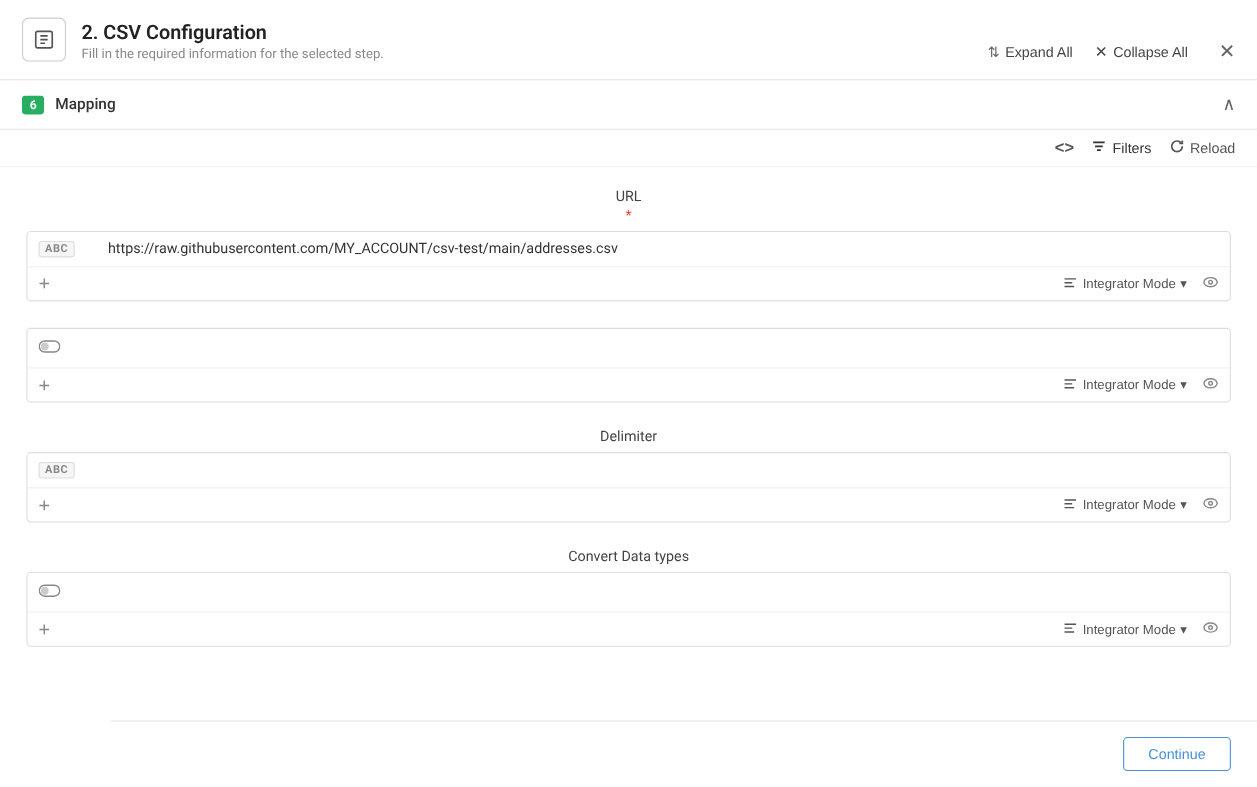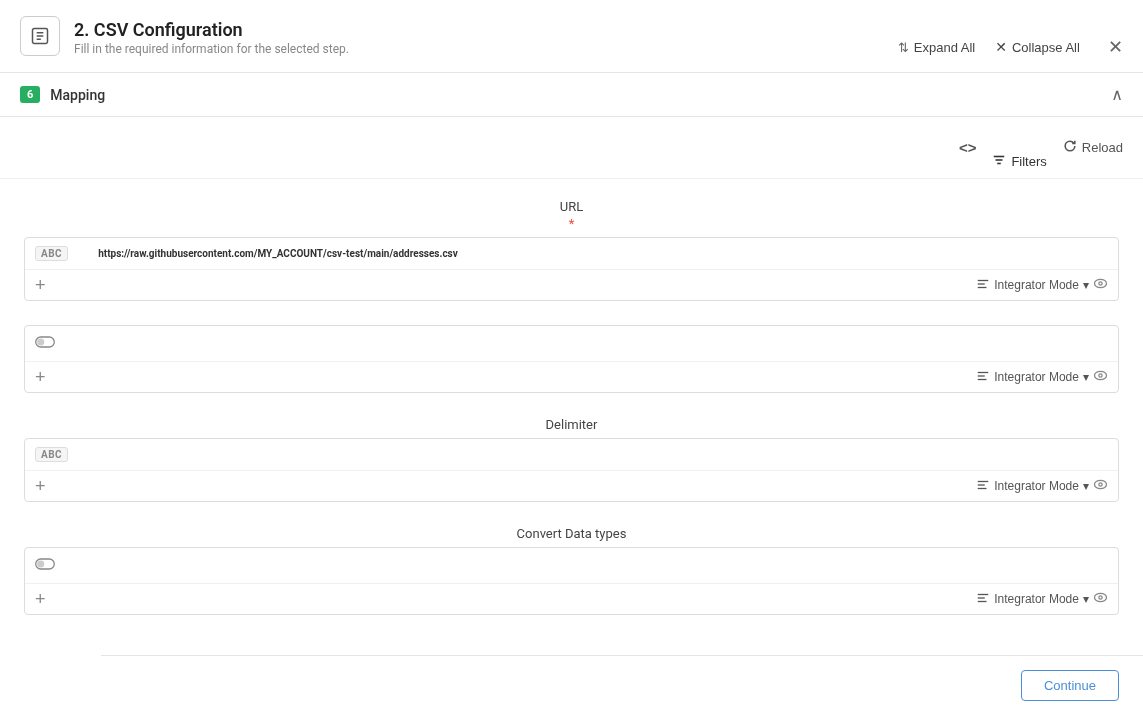--- a/index.html
+++ b/index.html
@@ -119,21 +119,21 @@
       display: flex;
       align-items: center;
       gap: 5px;
       cursor: pointer;
       font-size: 13px;
       color: #555;
       background: none;
       border: none;
       padding: 0;
     }
-    .filters-btn { color: #333; margin-top: 28px; }
+    .filters-btn { color: #333; }
 
     
     .main-content {
       padding: 20px 24px;
     }
 
     
     .field-group {
       margin-bottom: 24px;
     }
@@ -166,44 +166,43 @@
       font-weight: 700;
       color: #888;
       background: #f5f5f5;
       border: 1px solid #ddd;
       border-radius: 3px;
       padding: 1px 5px;
       margin-right: 8px;
       letter-spacing: 0.5px;
     }
     .field-value {
-      font-size: 10px;
+      font-size: 13px;
       color: #333;
       flex: 1;
-      font-weight: bold;
     }
     .field-footer {
       display: flex;
       align-items: center;
       padding: 6px 10px;
       justify-content: space-between;
     }
     .add-btn {
       background: none;
       border: none;
       cursor: pointer;
       font-size: 18px;
       color: #888;
       line-height: 1;
       padding: 0;
     }
     .footer-right {
       display: flex;
       align-items: center;
-      gap: 4px;
+      gap: 14px;
     }
     .integrator-mode-btn {
       display: flex;
       align-items: center;
       gap: 4px;
       cursor: pointer;
       font-size: 12px;
       color: #555;
       background: none;
       border: none;

